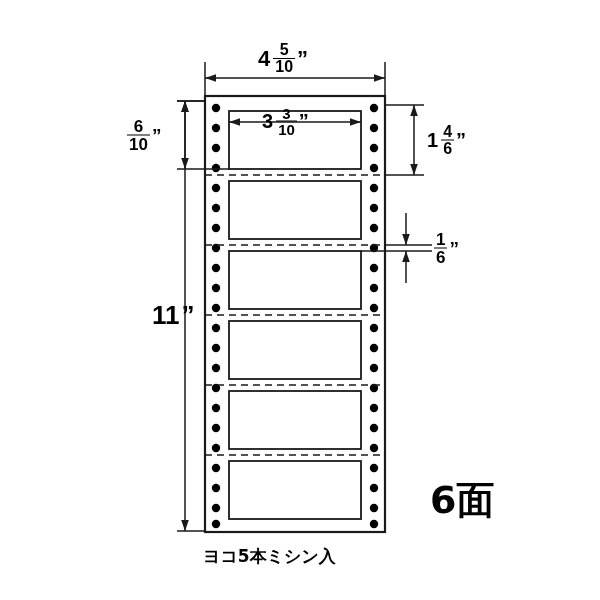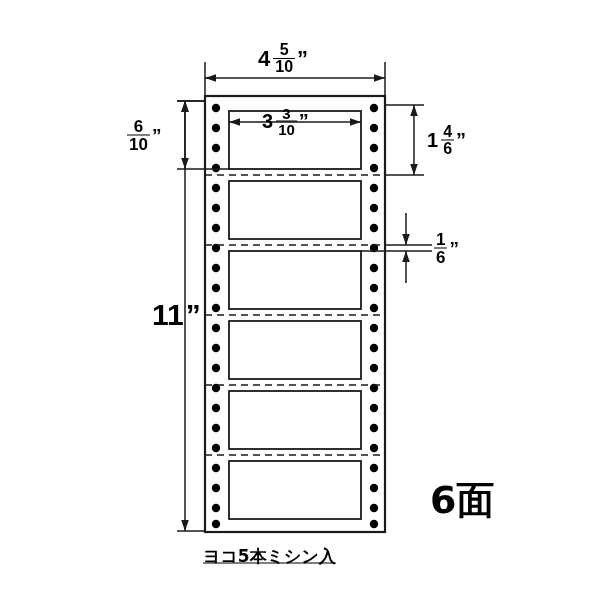--- a/index.html
+++ b/index.html
@@ -179,21 +179,21 @@
   </div>
 
   <div class="dimlabel" style="left:127px;top:135px;transform:translateY(-50%);font-size:19px;">
     <span class="frac" style="font-size:17px;">
       <span class="num">6</span>
       <span class="den">10</span>
     </span>
     <span class="unit">”</span>
   </div>
 
-  <div class="dimlabel" style="left:152px;top:315px;transform:translateY(-50%);font-size:30px;">
+  <div class="dimlabel" style="left:152px;top:315px;transform:translateY(-50%);font-size:26px;">
     <span class="whole">11</span>
     <span class="unit">”</span>
   </div>
 
   <div class="dimlabel" style="left:427px;top:140px;transform:translateY(-50%);font-size:20px;">
     <span class="whole">1</span>
     <span class="frac" style="font-size:16px;margin-left:3px;">
       <span class="num">4</span>
       <span class="den">6</span>
     </span>
@@ -203,15 +203,15 @@
   <div class="dimlabel" style="left:434px;top:248px;transform:translateY(-50%);font-size:19px;">
     <span class="frac" style="font-size:17px;">
       <span class="num">1</span>
       <span class="den">6</span>
     </span>
     <span class="unit">”</span>
   </div>
 
   <div class="dimlabel big jp" style="left:418px;top:500px;transform:translateY(-50%);font-size:38px;">6面</div>
 
-  <div class="dimlabel jp" style="left:203px;top:556px;transform:translateY(-50%);font-size:17px;font-weight:700;text-decoration:underline;">ヨコ5本ミシン入</div>
+  <div class="dimlabel jp" style="left:203px;top:556px;transform:translateY(-50%);font-size:17px;font-weight:700;">ヨコ5本ミシン入</div>
 
 </div>
 
 </body></html>

